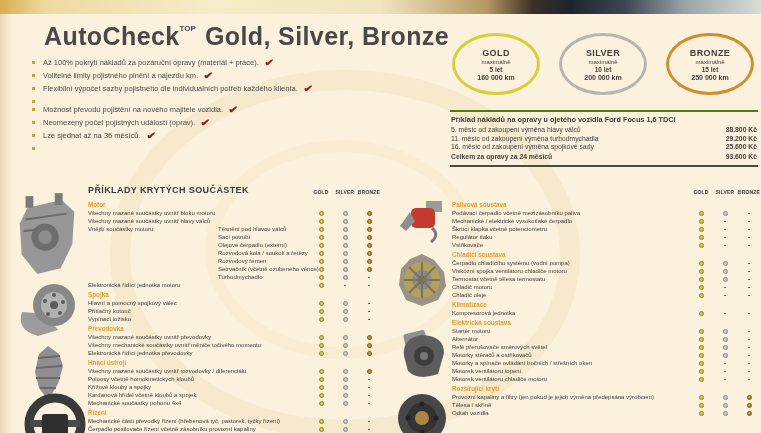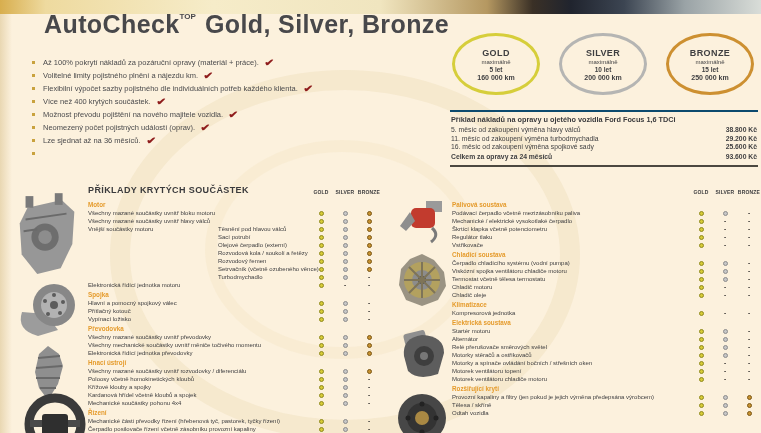--- a/index.html
+++ b/index.html
@@ -13,21 +13,21 @@
   .top-strip{position:absolute;top:0;left:0;width:761px;height:14px;
     background:linear-gradient(90deg,#d8ae4e 0%,#eeda9f 6%,#f6ecc9 28%,#f0e5bf 50%,#b59861 64%,#3a3026 70%,#20242e 75%,#3c4552 82%,#9aa3a6 90%,#d9ddd8 100%);}
   .left-edge{position:absolute;left:0;top:14px;width:12px;height:419px;
     background:linear-gradient(90deg,#e9d7b2,#fcf1dd);}
   .ring1{position:absolute;left:110px;top:70px;width:430px;height:330px;border-radius:50%;
     border:20px solid rgba(240,226,193,.55);}
   .ring2{position:absolute;left:205px;top:140px;width:250px;height:195px;border-radius:50%;
     border:12px solid rgba(246,234,205,.6);}
 
   
-  .title{position:absolute;left:44px;top:10px;font-size:25px;font-weight:bold;color:#48484b;letter-spacing:.4px;}
+  .title{position:absolute;left:44px;top:22px;font-size:25px;font-weight:bold;color:#48484b;letter-spacing:.4px;}
   .title sup{font-size:8px;font-weight:bold;vertical-align:14px;letter-spacing:0;}
   .title .rest{margin-left:9px;}
 
   
   #benefits-list{position:absolute;left:32px;top:56px;width:402px;}
   .benefit{display:flex;font-size:7.5px;line-height:13px;color:#4b4b4d;}
   .bullet{flex:none;width:3px;height:3px;background:#c9a23d;margin:5px 8px 0 0;}
   .btext{max-width:360px;}
   .check{color:#8e1b1b;font-weight:bold;font-size:10px;margin-left:6px;vertical-align:-1px;display:inline-block;transform:scaleX(1.2);}
 
@@ -37,21 +37,21 @@
     text-align:center;background:rgba(255,255,255,0.0);}
   .badge .bname{font-size:9px;font-weight:bold;letter-spacing:.4px;}
   .badge .bmax{font-size:6px;margin-top:1px;}
   .badge .byears{font-size:6.5px;font-weight:bold;margin-top:1px;}
   .badge .bkm{font-size:7px;font-weight:bold;margin-top:1px;}
   .badge-gold{border:3px solid #d6ce3b;}
   .badge-silver{border:3px solid #b5b5b3;}
   .badge-bronze{border:3px solid #cd9031;}
 
   
-  #cost{position:absolute;left:450px;top:110px;width:306px;border-top:2px solid #0c4a6e;border-bottom:2px solid #4c4840;padding:3px 1px 4px 1px;}
+  #cost{position:absolute;left:450px;top:110px;width:306px;border-top:2px solid #4d7c0f;border-bottom:2px solid #4c4840;padding:3px 1px 4px 1px;}
   .cost-title{font-size:7.3px;font-weight:bold;color:#3a3a3c;margin-bottom:2px;white-space:nowrap;}
   .cost-row{display:flex;justify-content:space-between;font-size:6.8px;line-height:8.5px;}
   .cost-row .val{font-weight:bold;}
   .cost-total{display:flex;justify-content:space-between;font-size:6.8px;line-height:9.5px;font-weight:bold;}
 
   
   #coverage-heading{position:absolute;left:88px;top:185px;font-size:9px;font-weight:bold;letter-spacing:.4px;color:#3a3a3c;text-align:right;}
   .colsrow{position:absolute;top:189px;width:72px;display:flex;}
   #cols-left{left:309px;} #cols-right{left:689px;}
   .colh{width:24px;text-align:center;font-size:5px;font-weight:bold;color:#3c3c3e;letter-spacing:.2px;}
@@ -93,21 +93,20 @@
     <div class="benefit">
       <span class="bullet"></span>
       <span class="btext">Volitelné limity pojistného plnění a nájezdu km.<span class="check">✔</span></span>
     </div>
     <div class="benefit">
       <span class="bullet"></span>
       <span class="btext">Flexibilní výpočet sazby pojistného dle individuálních potřeb každého klienta.<span class="check">✔</span></span>
     </div>
     <div class="benefit">
       <span class="bullet"></span>
-      <span class="btext">Více než 400 krytých součástek.<span class="check">✔</span></span>
     </div>
     <div class="benefit">
       <span class="bullet"></span>
       <span class="btext">Možnost převodu pojištění na nového majitele vozidla.<span class="check">✔</span></span>
     </div>
     <div class="benefit">
       <span class="bullet"></span>
       <span class="btext">Neomezený počet pojistných událostí (oprav).<span class="check">✔</span></span>
     </div>
     <div class="benefit">

